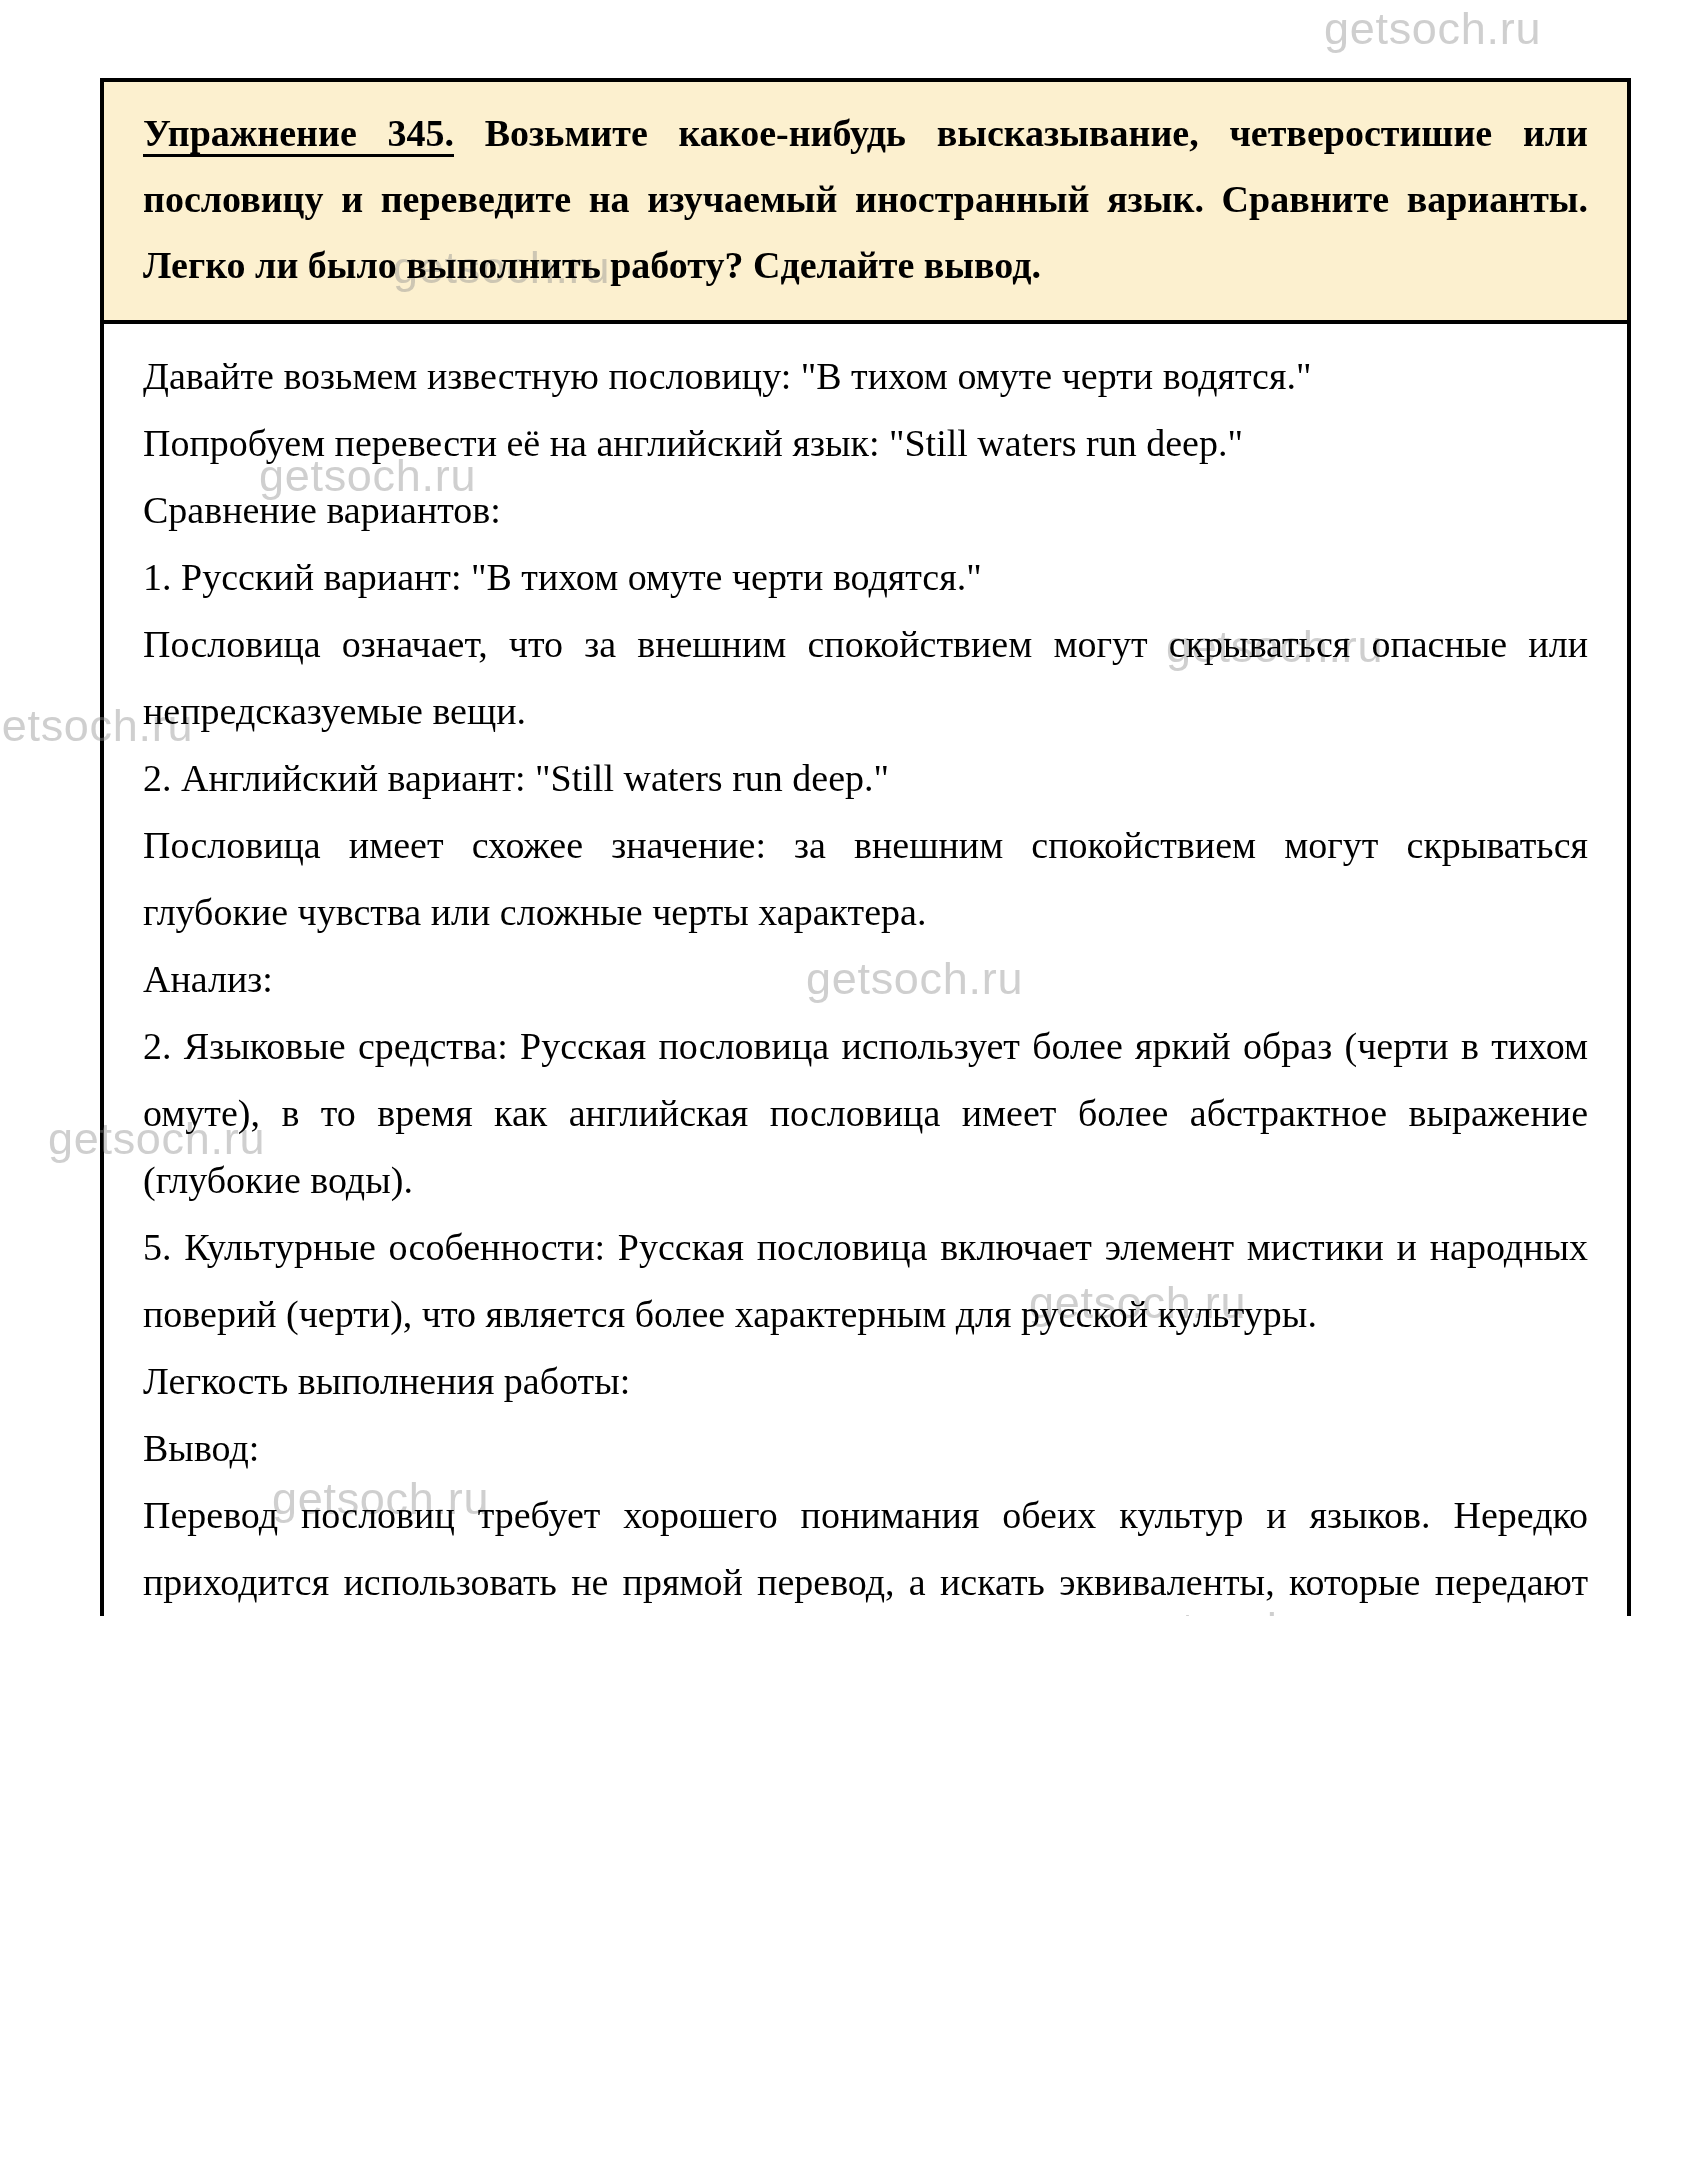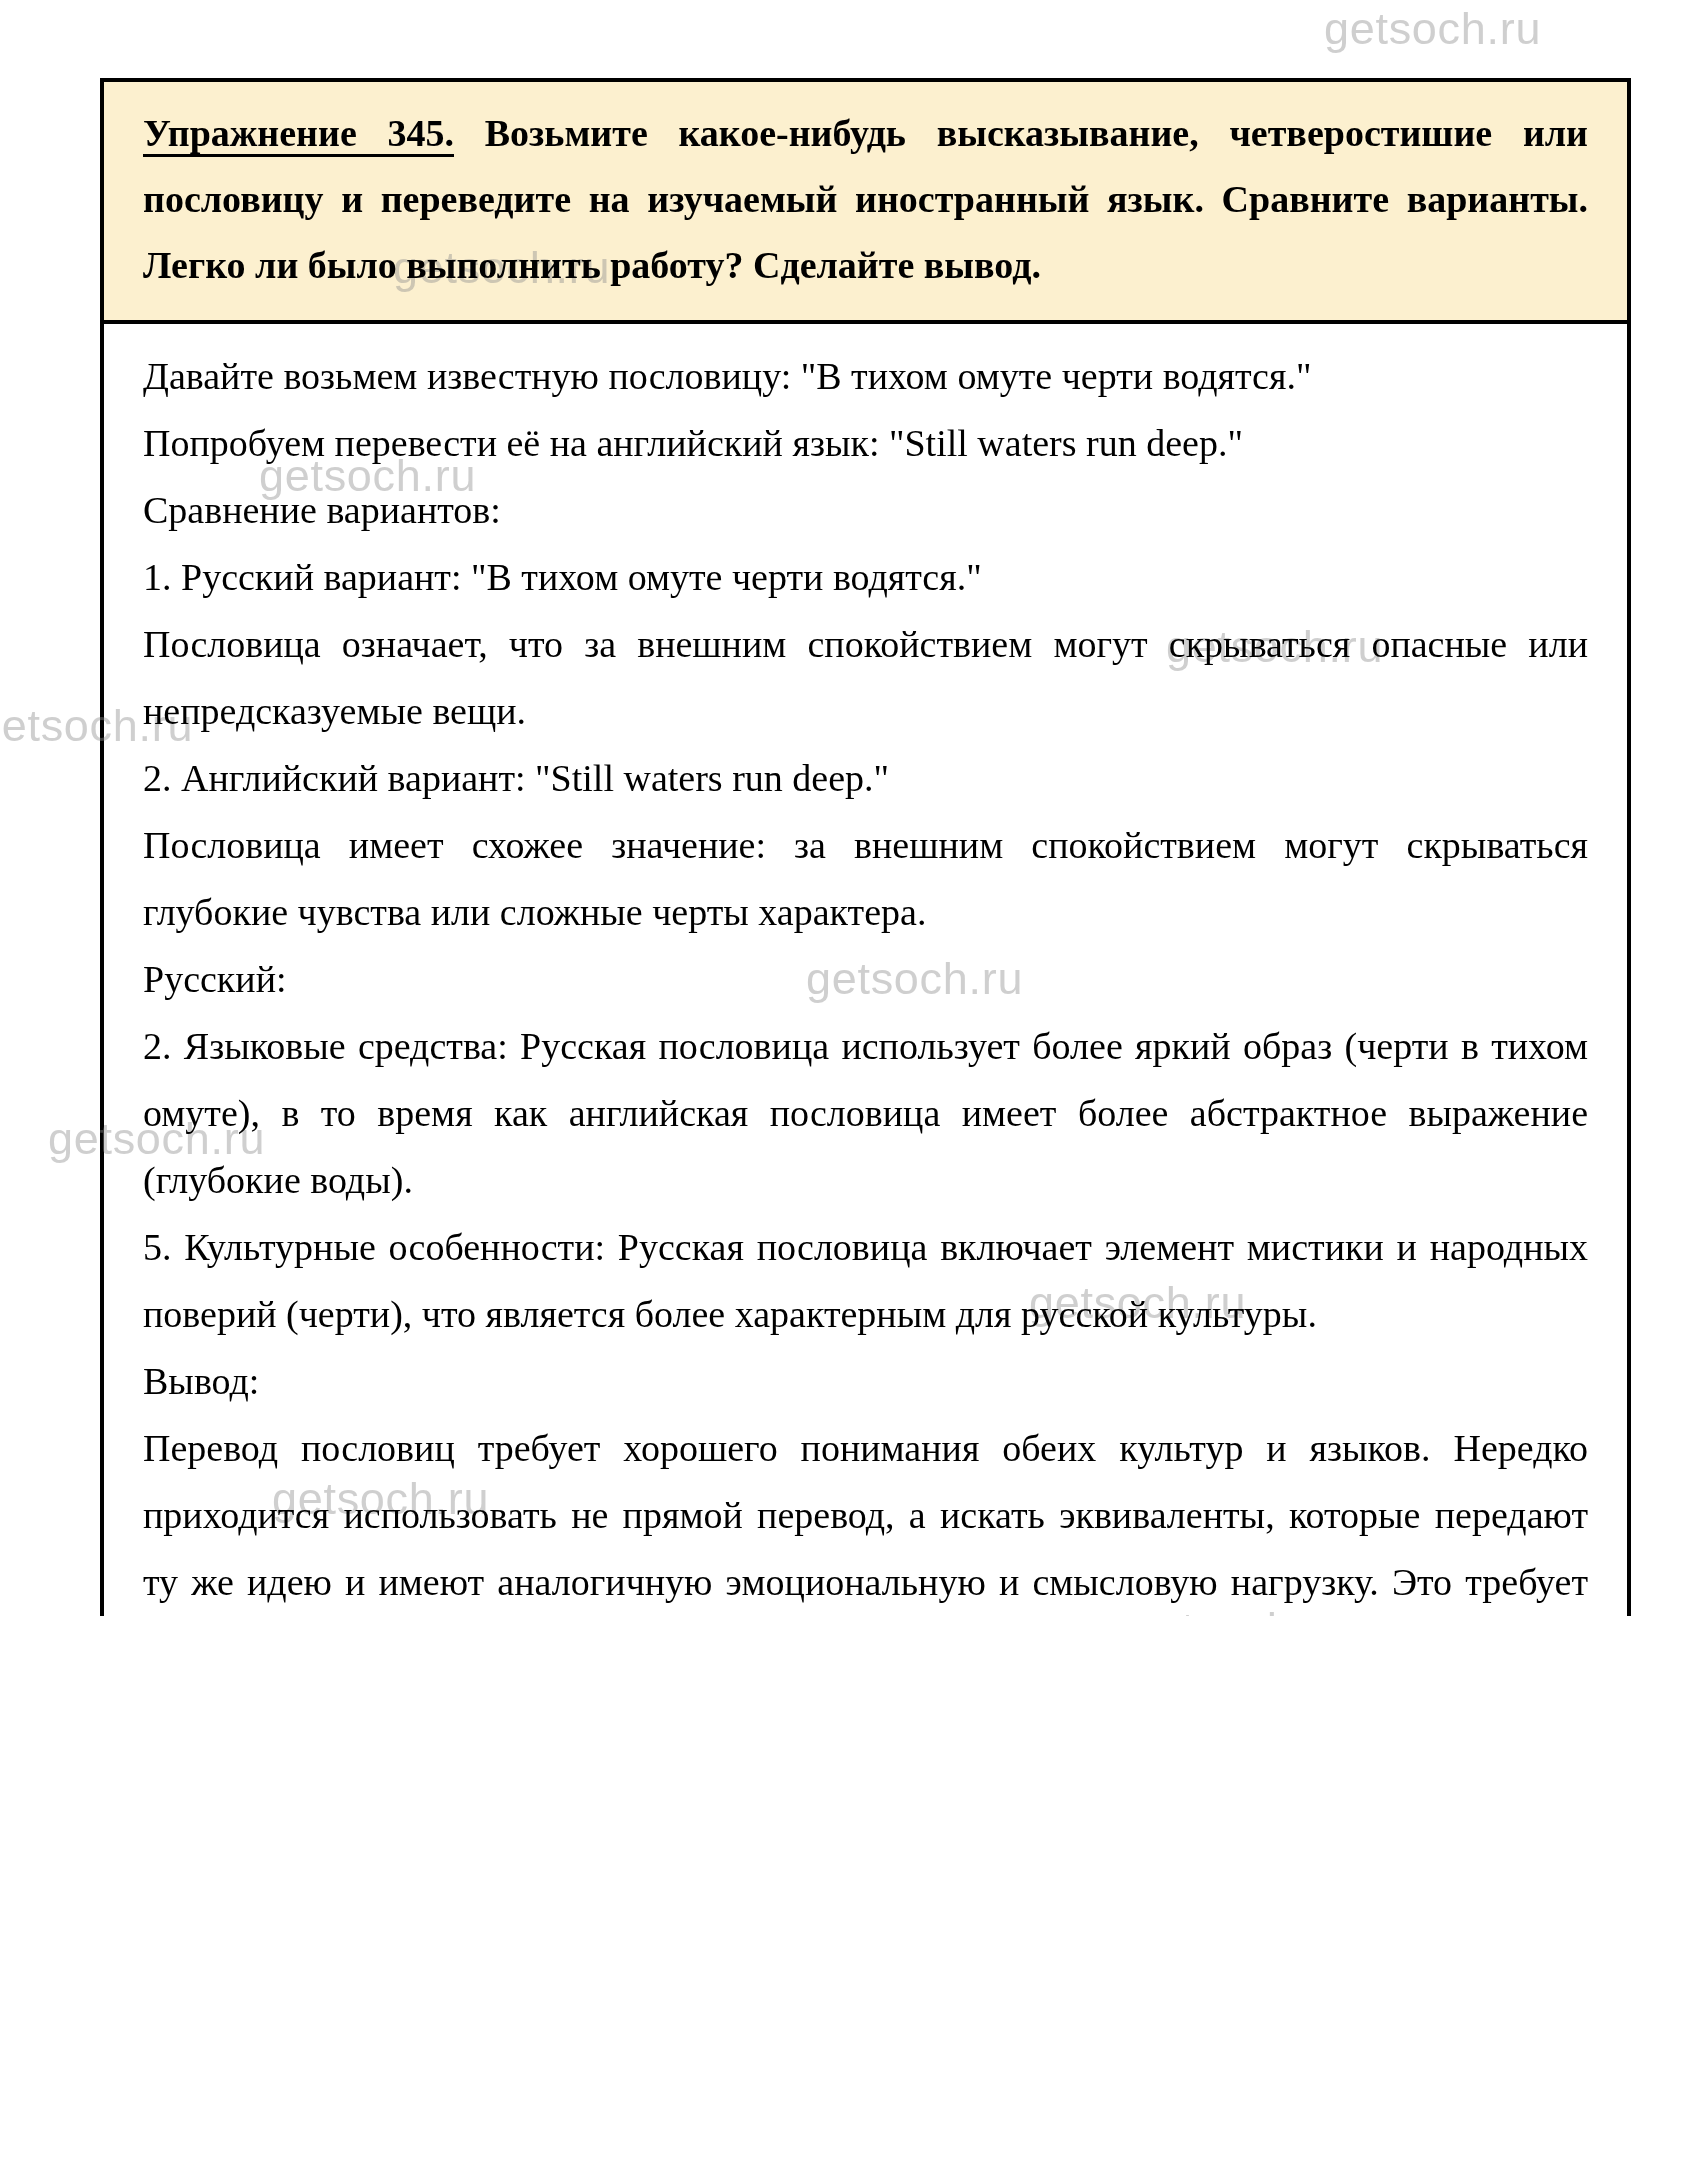--- a/index.html
+++ b/index.html
@@ -83,22 +83,23 @@
       <p><span class="ex-label">Упражнение 345.</span><span> Возьмите какое-нибудь высказывание, четверостишие или пословицу и переведите на изучаемый иностранный язык. Сравните варианты. Легко ли было выполнить работу? Сделайте вывод.</span></p>
     </div>
     <div class="answer-body" id="answer-body">
         <p>Давайте возьмем известную пословицу: "В тихом омуте черти водятся."</p>
         <p>Попробуем перевести её на английский язык: "Still waters run deep."</p>
         <p>Сравнение вариантов:</p>
         <p>1. Русский вариант: "В тихом омуте черти водятся."</p>
         <p>Пословица означает, что за внешним спокойствием могут скрываться опасные или непредсказуемые вещи.</p>
         <p>2. Английский вариант: "Still waters run deep."</p>
         <p>Пословица имеет схожее значение: за внешним спокойствием могут скрываться глубокие чувства или сложные черты характера.</p>
-        <p>Русский:</p>
+        <p>Анализ:</p>
         <p>2. Языковые средства: Русская пословица использует более яркий образ (черти в тихом омуте), в то время как английская пословица имеет более абстрактное выражение (глубокие воды).</p>
         <p>5. Культурные особенности: Русская пословица включает элемент мистики и народных поверий (черти), что является более характерным для русской культуры.</p>
+        <p>Легкость выполнения работы:</p>
         <p>Вывод:</p>
         <p>Перевод пословиц требует хорошего понимания обеих культур и языков. Нередко приходится использовать не прямой перевод, а искать эквиваленты, которые передают ту же идею и имеют аналогичную эмоциональную и смысловую нагрузку. Это требует не только знания языка, но и глубокого понимания культурных особенностей и образов.</p>
       </div>
   </div>
 
 </div>
 
 
 </body></html>

